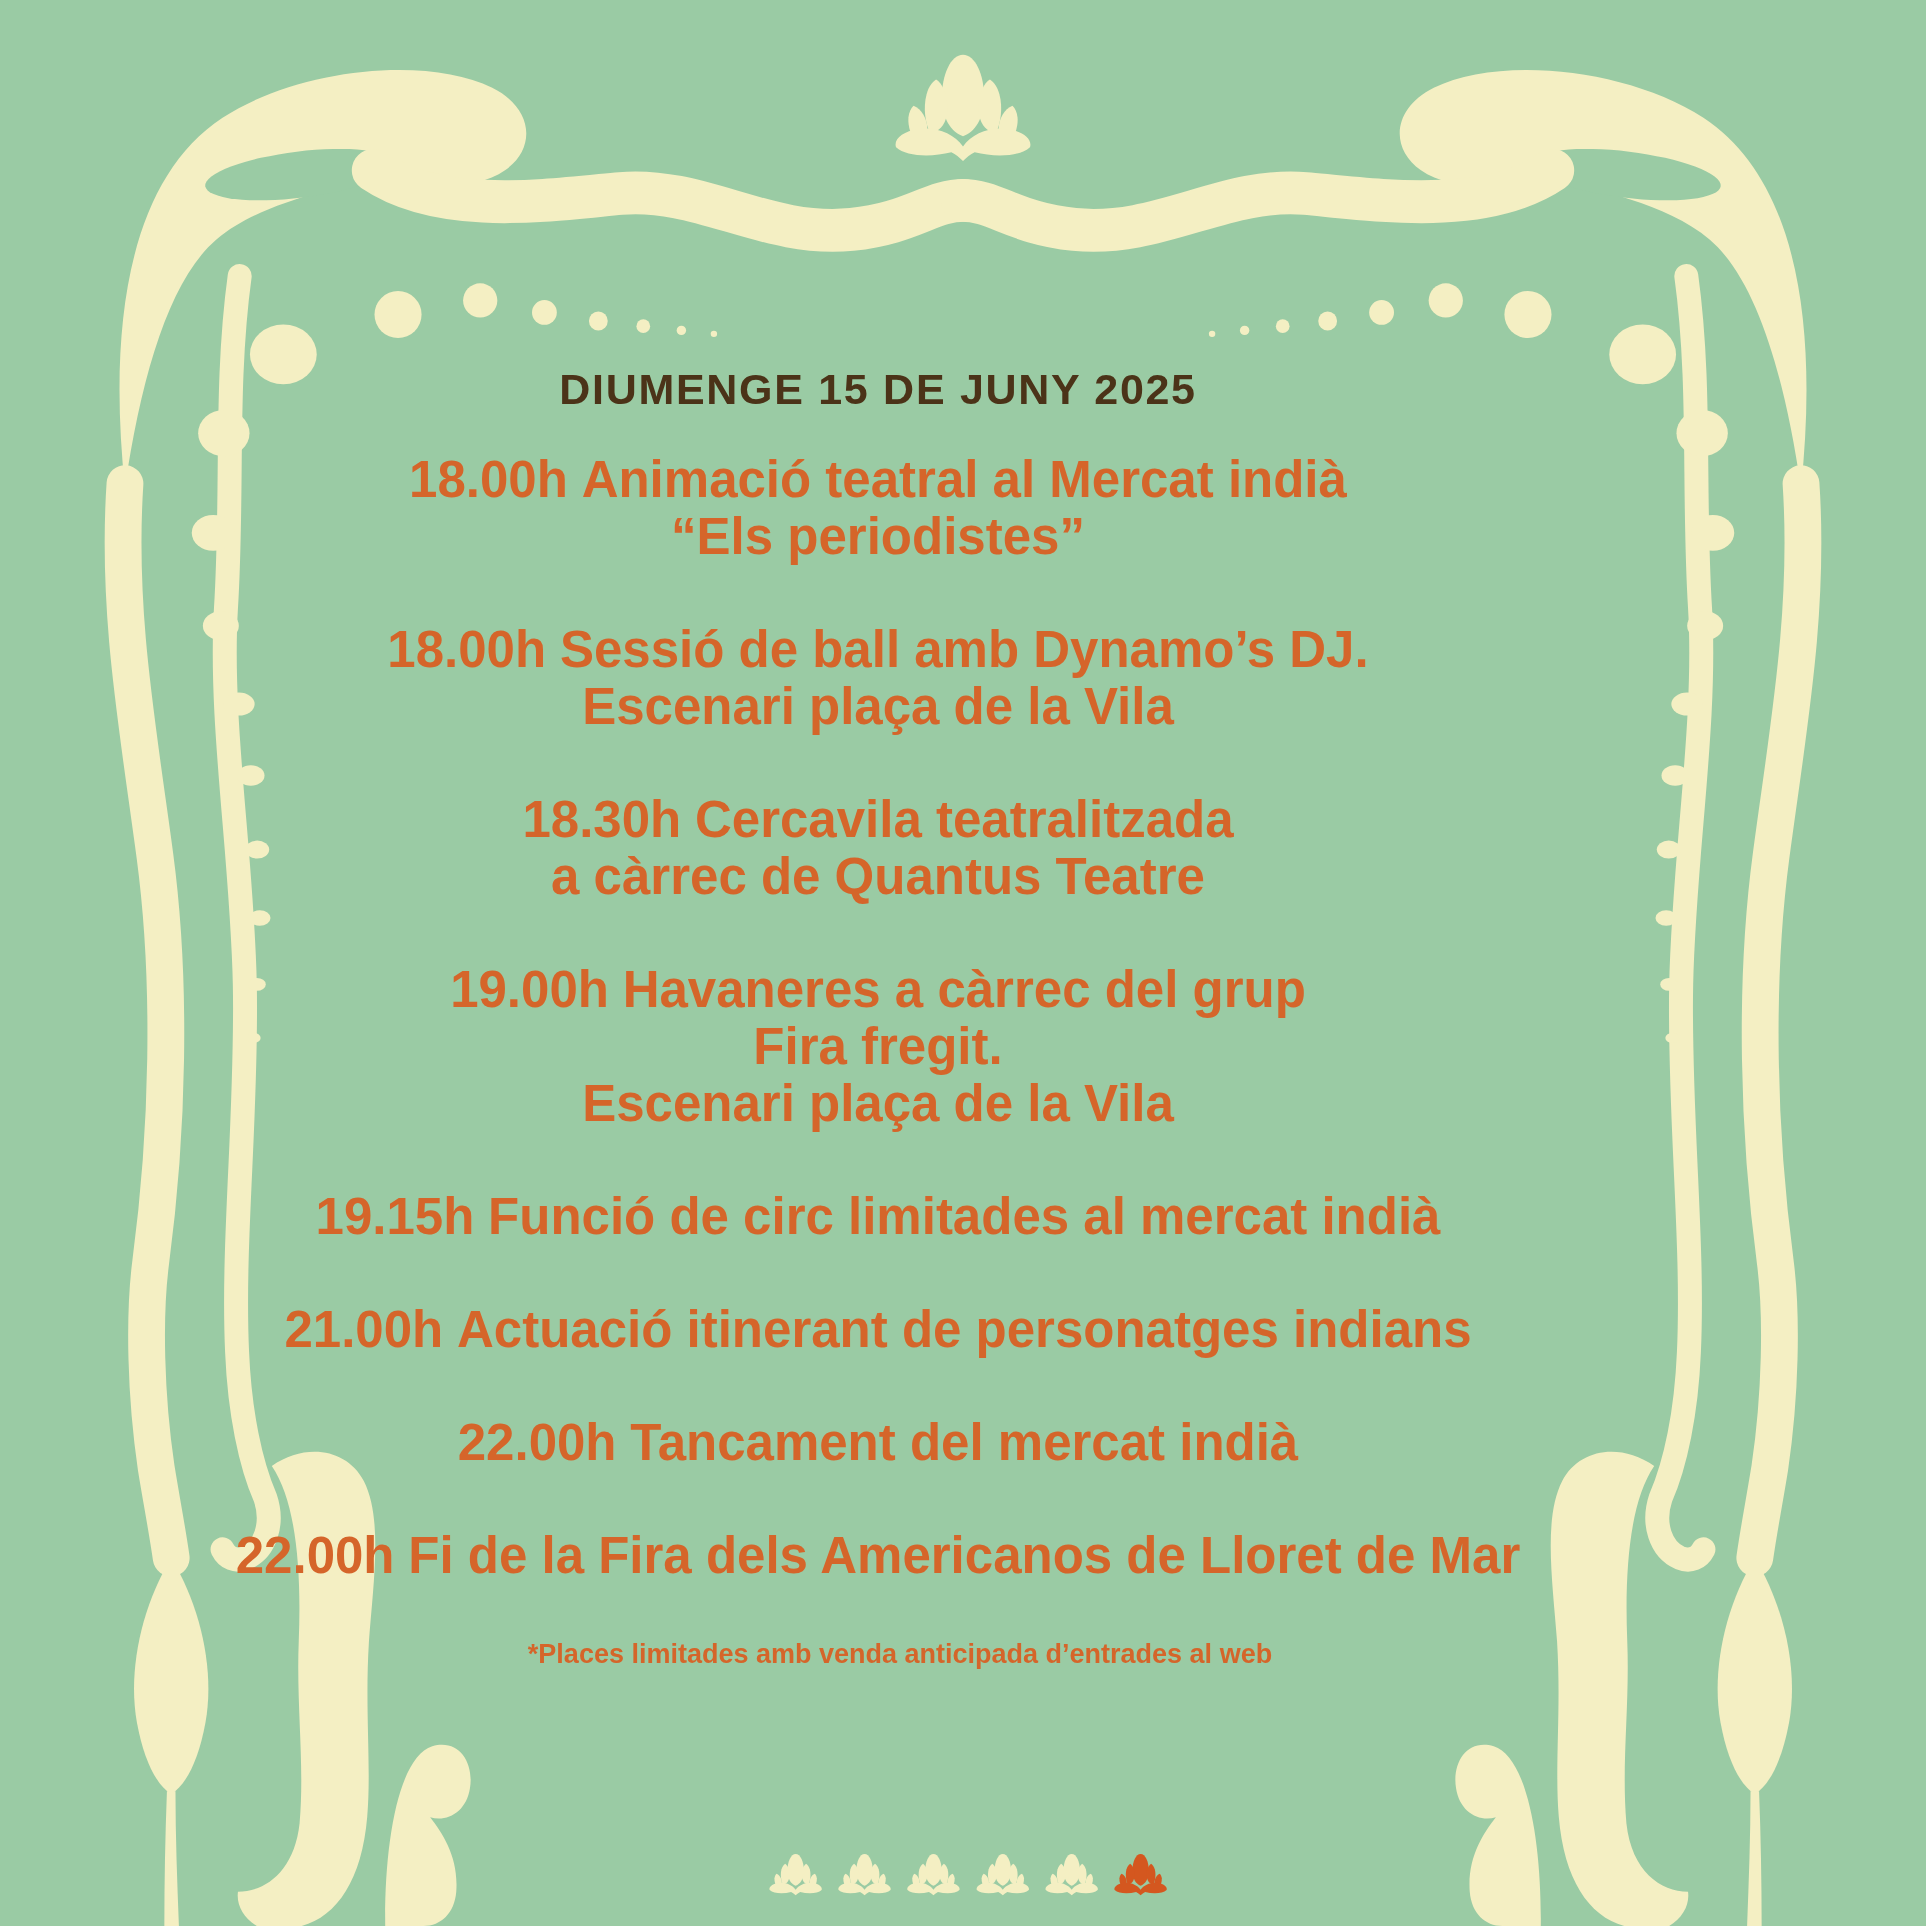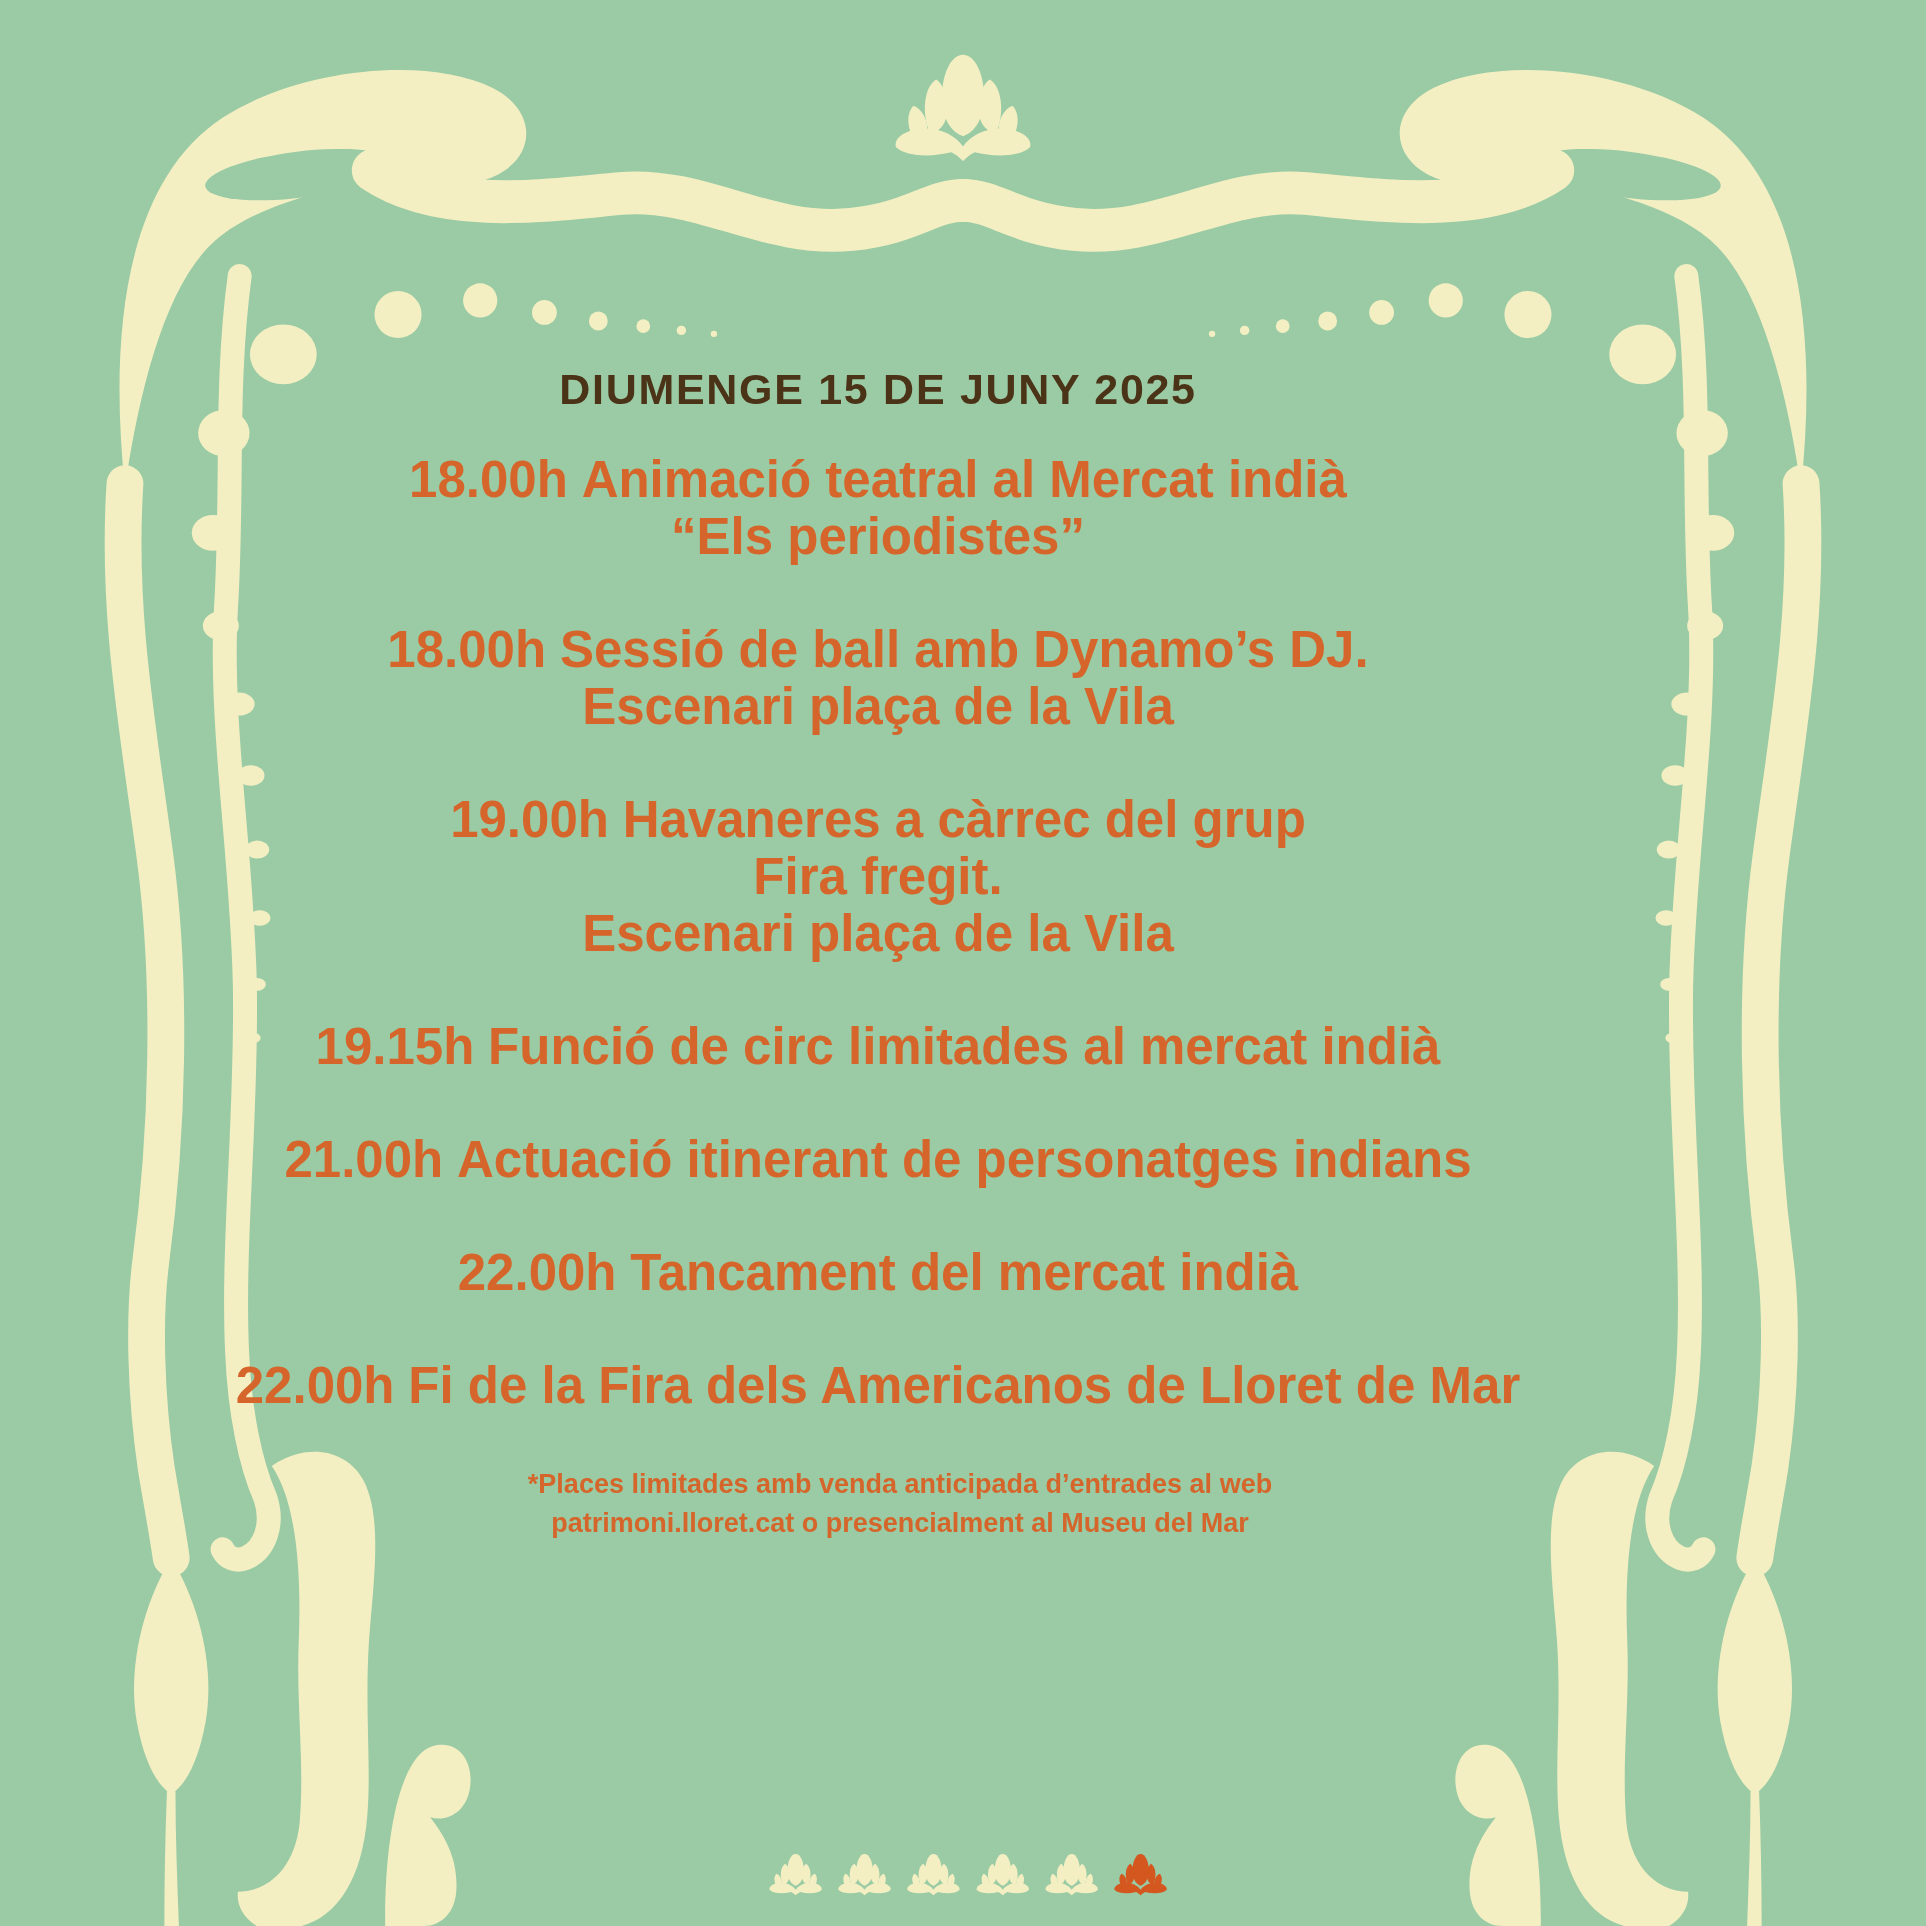--- a/index.html
+++ b/index.html
@@ -134,20 +134,24 @@
     <p class="event">
       <strong class="time">18.00h</strong><span class="line first">Animació teatral al Mercat indià</span>
       <span class="line">“Els periodistes”</span>
     </p>
 
     <p class="event">
       <strong class="time">18.00h</strong><span class="line first">Sessió de ball amb Dynamo’s DJ.</span>
       <span class="line">Escenari plaça de la Vila</span>
     </p>
 
+    <p class="event">
+      <strong class="time">18.30h</strong><span class="line first">Cercavila teatralitzada</span>
+      <span class="line">a càrrec de Quantus Teatre</span>
+    </p>
 
     <p class="event">
       <strong class="time">19.00h</strong><span class="line first">Havaneres a càrrec del grup</span>
       <span class="line">Fira fregit.</span>
       <span class="line">Escenari plaça de la Vila</span>
     </p>
 
     <p class="event">
       <strong class="time">19.15h</strong><span class="line first">Funció de circ limitades al mercat indià</span>
     </p>
@@ -159,18 +163,17 @@
     <p class="event">
       <strong class="time">22.00h</strong><span class="line first">Tancament del mercat indià</span>
     </p>
 
     <p class="event">
       <strong class="time">22.00h</strong><span class="line first">Fi de la Fira dels Americanos de Lloret de Mar</span>
     </p>
 
     <div class="footnotes">
       <div class="note">*Places limitades amb venda anticipada d’entrades al web</div>
-      <div class="note">patrimoni.lloret.cat o presencialment al Museu del Mar</div>
     </div>
   </div>
 
 </div>
 
 
 </body></html>

